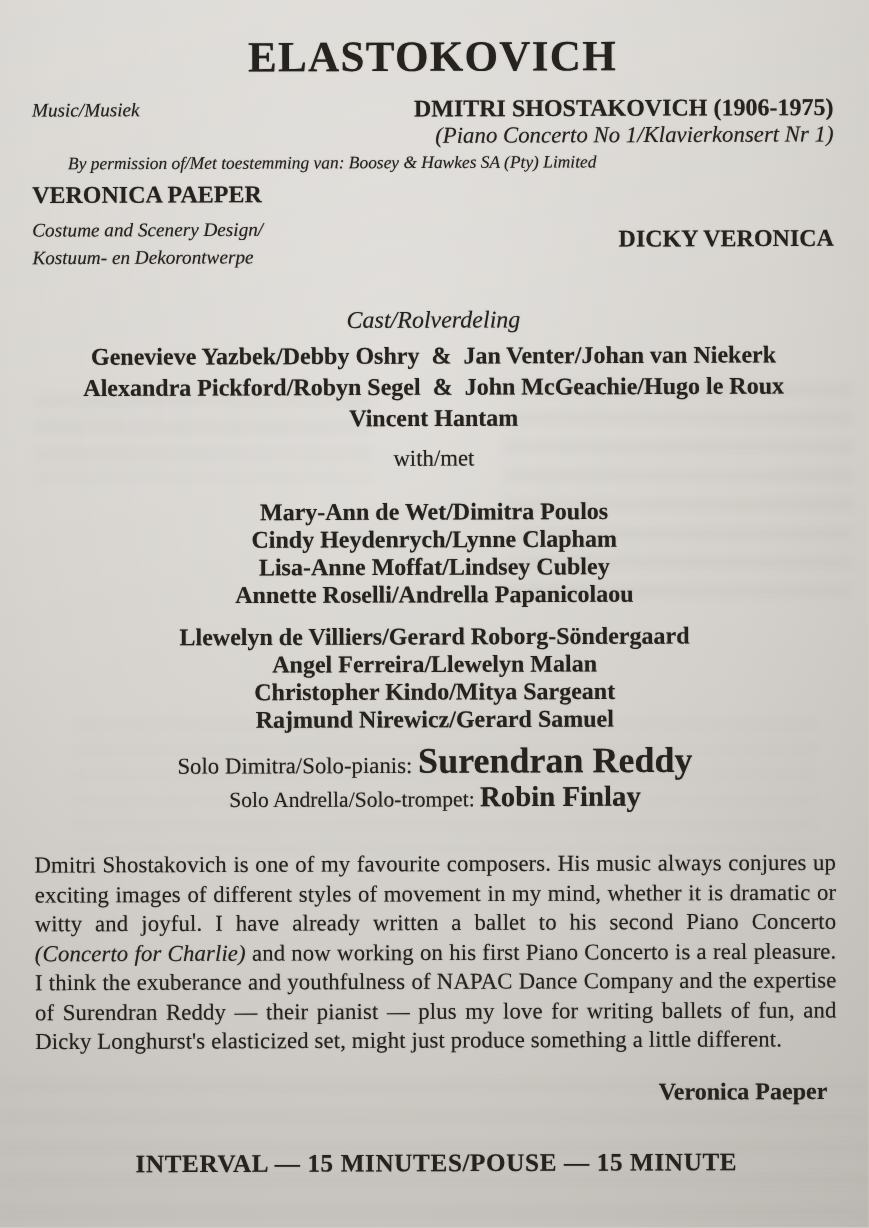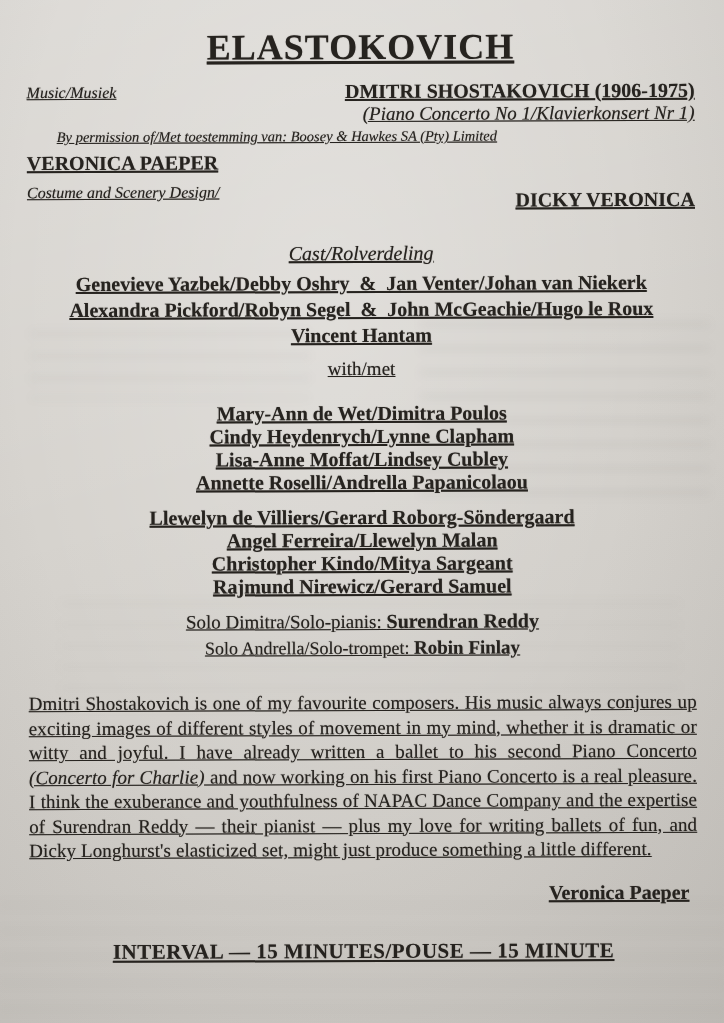--- a/index.html
+++ b/index.html
@@ -15,21 +15,20 @@
   .page {
     position: relative;
     width: 724px;
     height: 1023px;
     background:
       radial-gradient(ellipse at 45% 30%, rgba(255,255,255,0.22), rgba(0,0,0,0.0) 55%, rgba(70,65,60,0.10) 100%),
       linear-gradient(165deg, rgba(255,255,255,0.20) 0%, rgba(255,255,255,0.0) 45%, rgba(90,85,78,0.10) 100%),
       #d6d3ce;
     box-sizing: border-box;
     padding: 26px 28px 0 28px;
-    text-decoration: underline;
   }
   .content {
     position: relative;
     transform: rotate(-0.2deg);
     text-shadow: 0 0 1px rgba(55,50,45,0.55);
   }
   
   .artifact {
     position: absolute;
     pointer-events: none;
@@ -107,23 +106,23 @@
   .group { margin-top: 22px; }
   .group .cast-line { line-height: 23px; }
   .group.g2 { margin-top: 12px; }
 
   .solo-line {
     text-align: center;
     margin-top: 10px;
     font-size: 19px;
     line-height: 26px;
   }
-  .solo-line .solo-name { font-weight: bold; font-size: 20px; }
+  .solo-line .solo-name { font-weight: bold; font-size: 30px; }
   .solo-line.trumpet { margin-top: 0; font-size: 18px; }
-  .solo-line.trumpet .solo-name { font-size: 19px; }
+  .solo-line.trumpet .solo-name { font-size: 24px; }
 
   .note {
     margin-top: 30px;
     font-size: 19px;
     line-height: 24.5px;
     text-align: justify;
     letter-spacing: 0.1px;
   }
   .note .em { font-style: italic; }
   .signature {
@@ -164,20 +163,21 @@
 
     <div class="permission">By permission of/Met toestemming van: Boosey &amp; Hawkes SA (Pty) Limited</div>
 
     <div class="credit-row row-choreo">
       <div class="credit-value">VERONICA PAEPER</div>
     </div>
 
     <div class="credit-row row-design">
       <div>
         <div class="credit-label">Costume and Scenery Design/</div>
+        <div class="credit-label">Kostuum- en Dekorontwerpe</div>
       </div>
       <div class="credit-value">DICKY VERONICA</div>
     </div>
 
     <div class="cast-heading">Cast/Rolverdeling</div>
 
     <div class="cast-block">
       <div class="cast-line">Genevieve Yazbek/Debby Oshry  &amp;  Jan Venter/Johan van Niekerk</div>
       <div class="cast-line">Alexandra Pickford/Robyn Segel  &amp;  John McGeachie/Hugo le Roux</div>
       <div class="cast-line">Vincent Hantam</div>

